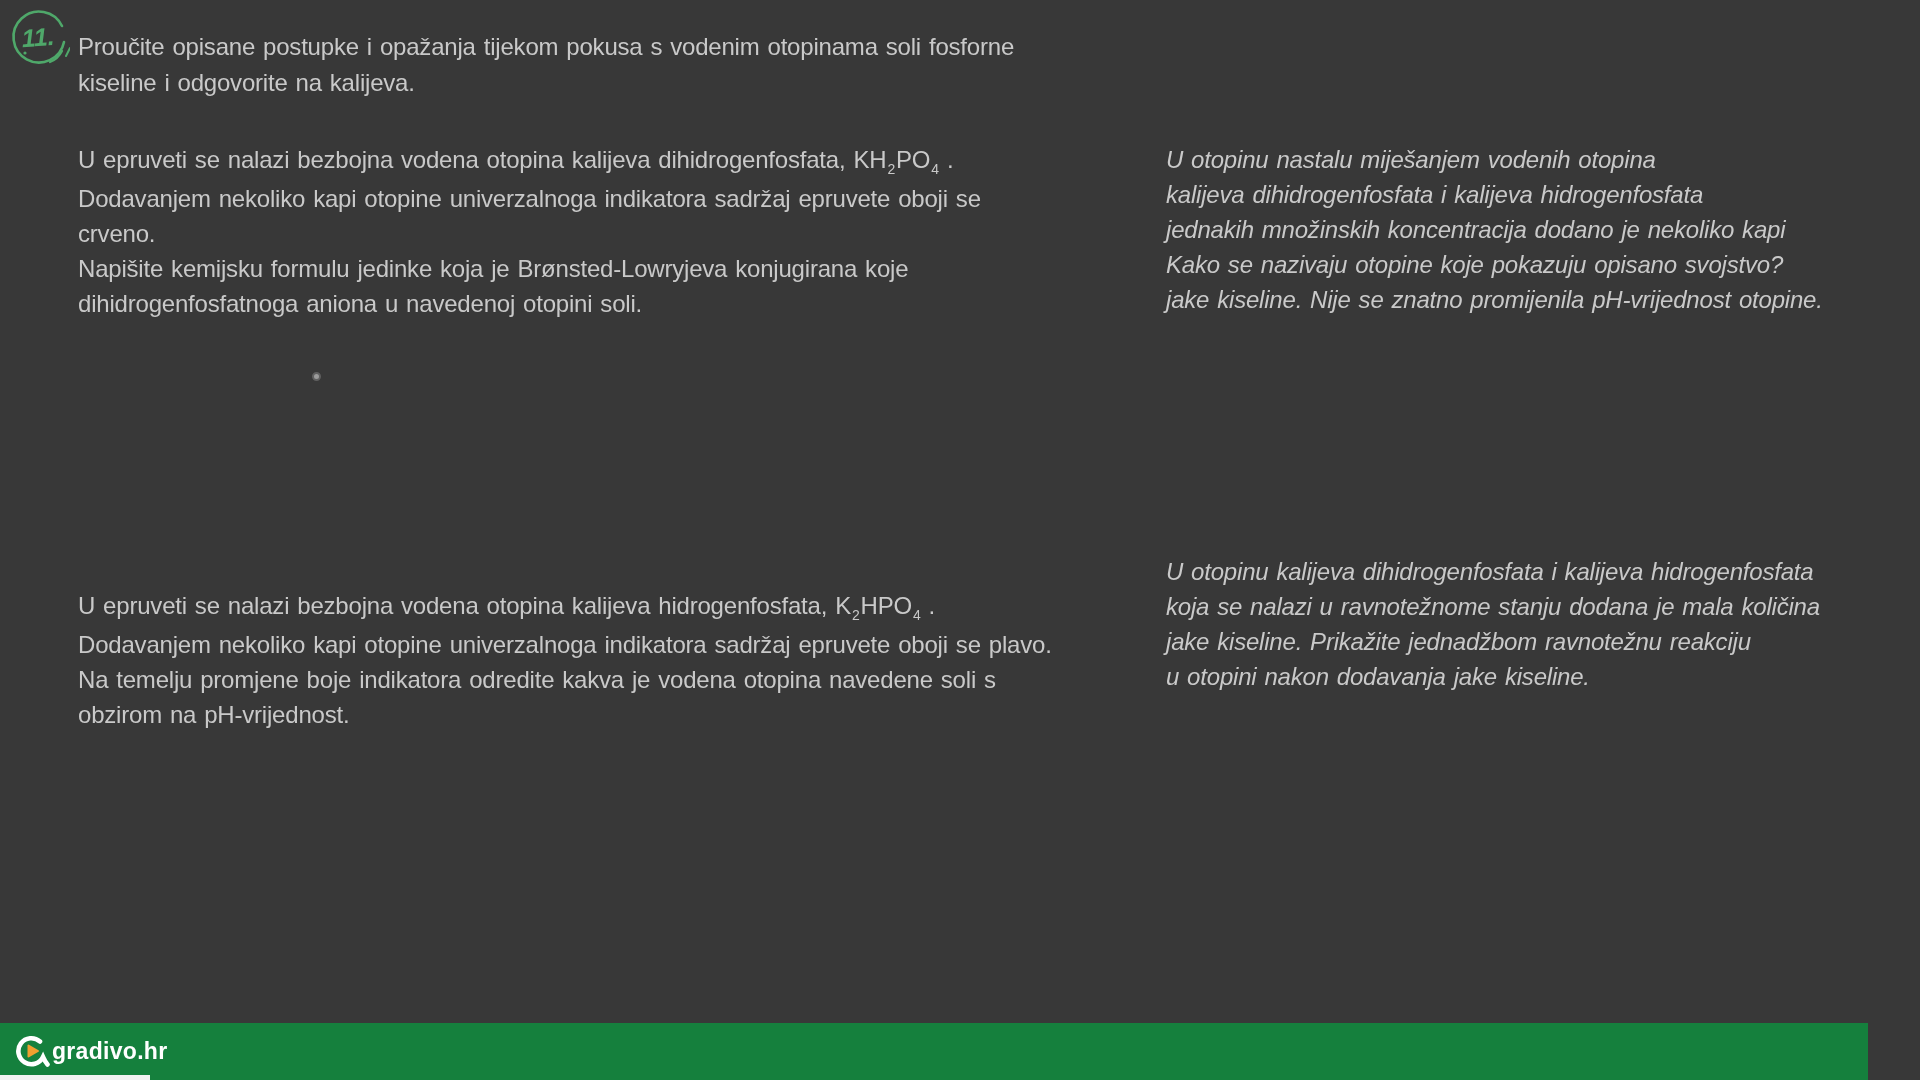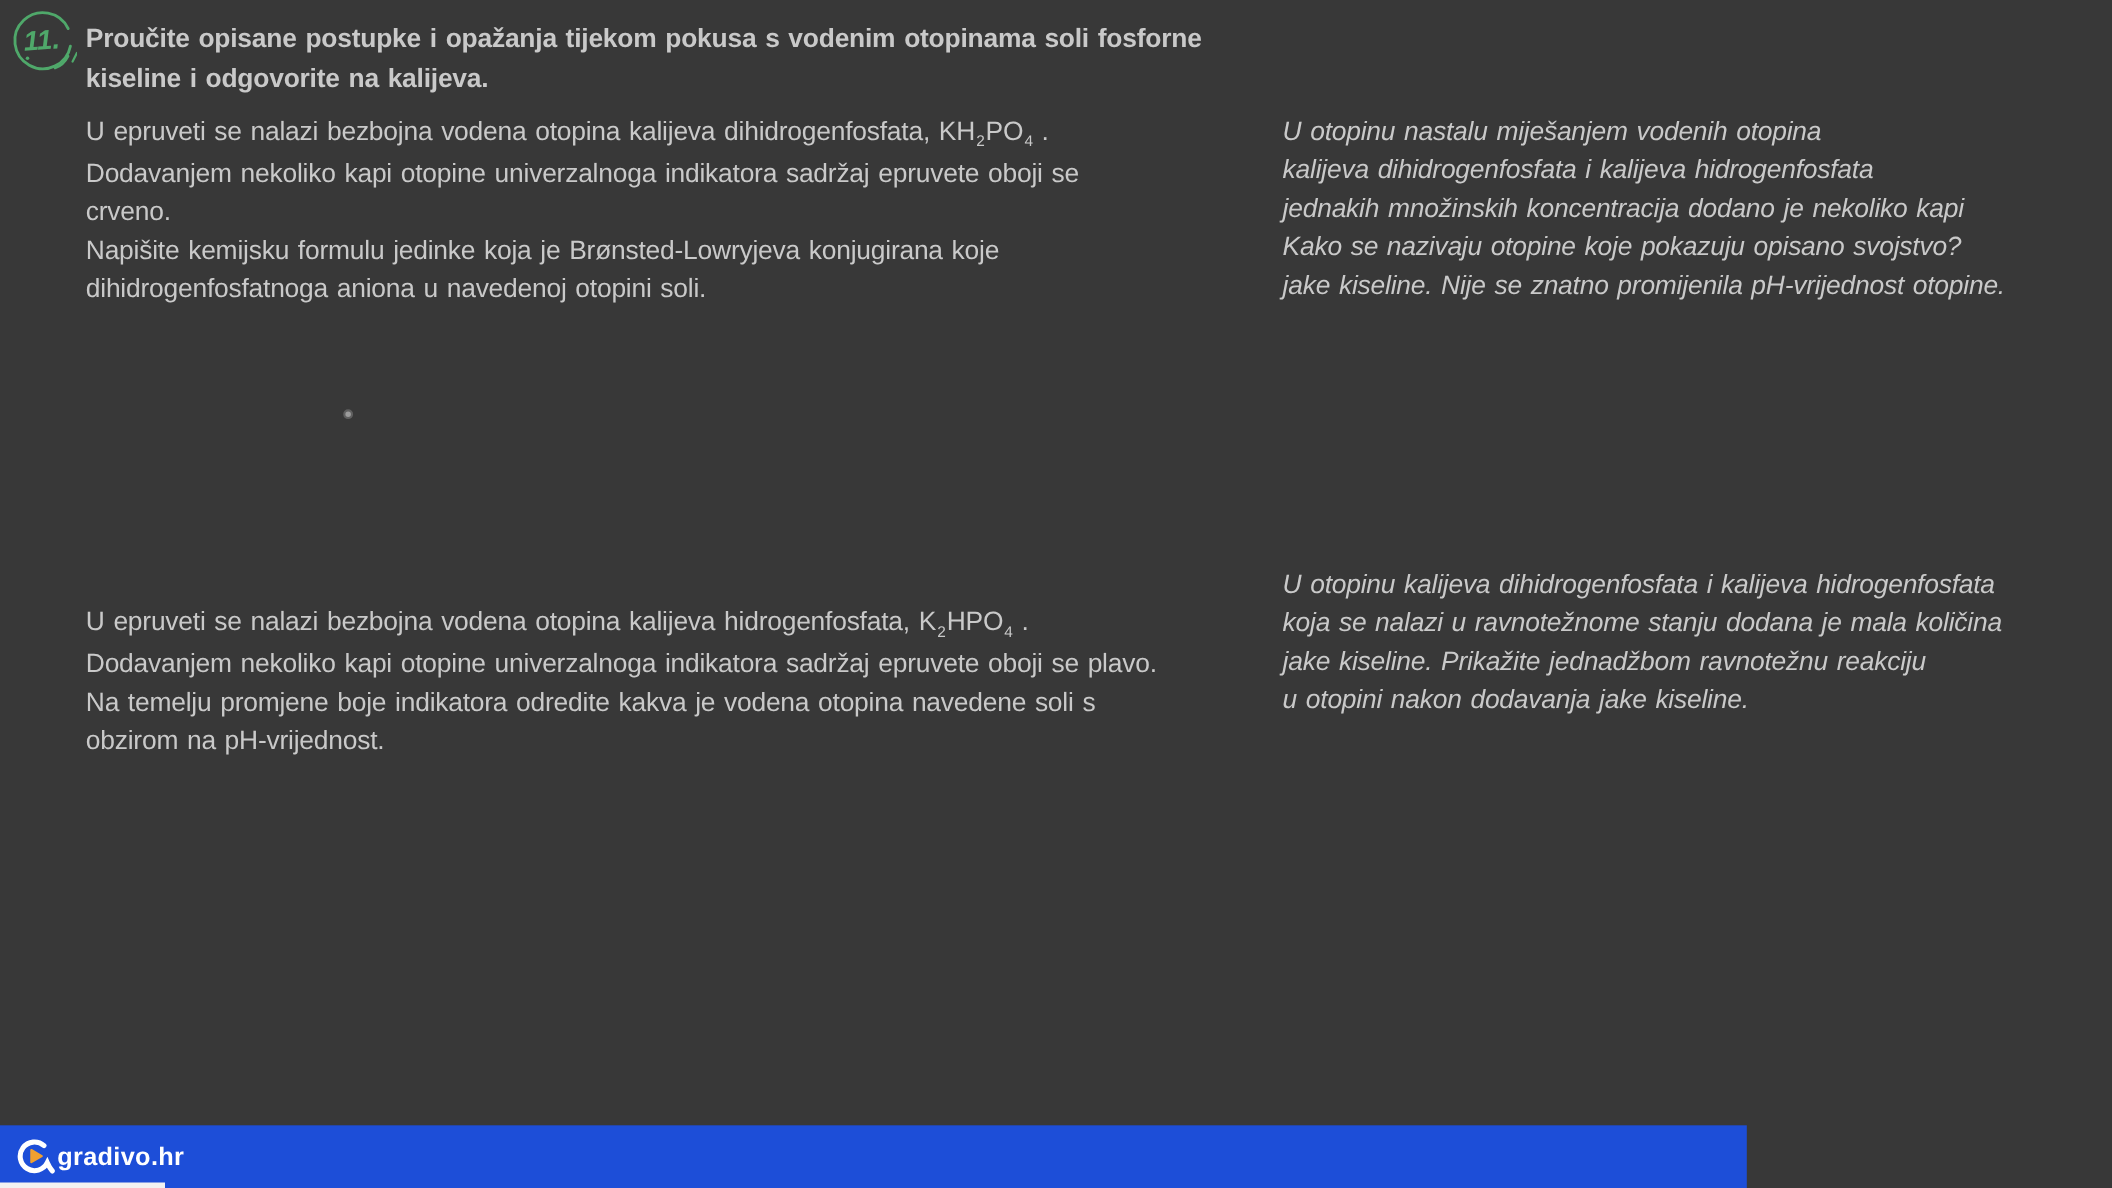--- a/index.html
+++ b/index.html
@@ -12,20 +12,21 @@
     color: #c9c9c9;
     overflow: hidden;
   }
   .text-block {
     position: absolute;
     font-size: 24px;
     line-height: 35px;
     letter-spacing: -0.2px;
     word-spacing: 1.5px;
     white-space: nowrap;
+    margin-top: 40px;
   }
   .intro-block {
     position: absolute;
     font-size: 24px;
     line-height: 36px;
     letter-spacing: -0.2px;
     word-spacing: 1.5px;
     white-space: nowrap;
   }
   .question-badge {
@@ -58,22 +59,22 @@
     left: 312px; top: 372px;
     width: 9px; height: 9px;
     border-radius: 50%;
     background: #9c9c9c;
     border: 2px solid #606060;
     box-sizing: border-box;
   }
   .footer {
     position: absolute;
     left: 0; bottom: 0;
-    width: 1588px; height: 57px;
-    background: #1d4ed8;
+    width: 1868px; height: 57px;
+    background: #15803d;
   }
   .footer-logo { position: absolute; left: 14px; top: 11px; }
   .brand {
     position: absolute;
     left: 52px; top: 0;
     height: 57px;
     display: flex; align-items: center;
     font-size: 23px;
     font-weight: bold;
     color: #ffffff;
@@ -94,21 +95,21 @@
   <div class="question-badge">
     <svg width="60" height="60" viewBox="0 0 60 60">
       <path d="M 52 18 A 25.5 25.5 0 1 0 54 34" fill="none" stroke="#4fa86a" stroke-width="2.6" stroke-linecap="round"></path>
       <path d="M 40 54 Q 48 51 52 43" fill="none" stroke="#4fa86a" stroke-width="2.2" stroke-linecap="round"></path>
       <path d="M 56 48 L 60 40" fill="none" stroke="#4fa86a" stroke-width="2" stroke-linecap="round"></path>
       <circle cx="15" cy="45" r="1.6" fill="#4fa86a"></circle>
     </svg>
     <span class="qnum" style="color:#4fa86a">11.</span>
   </div>
 
-  <div class="intro-block" style="left:78px; top:18px;font-weight:bold;">
+  <div class="intro-block" style="left:78px; top:29px;">
     <div>Proučite opisane postupke i opažanja tijekom pokusa s vodenim otopinama soli fosforne</div>
     <div>kiseline i odgovorite na kalijeva.</div>
   </div>
 
   <div class="text-block" style="left:78px; top:102px;">
     <div>
       <span>U epruveti se nalazi bezbojna vodena otopina kalijeva dihidrogenfosfata,</span><span class="formula"><span>KH</span><sub>2</sub><span>PO</span><sub>4</sub></span><span class="formula-dot">.</span>
     </div>
     <div>Dodavanjem nekoliko kapi otopine univerzalnoga indikatora sadržaj epruvete oboji se</div>
     <div>crveno.</div>

